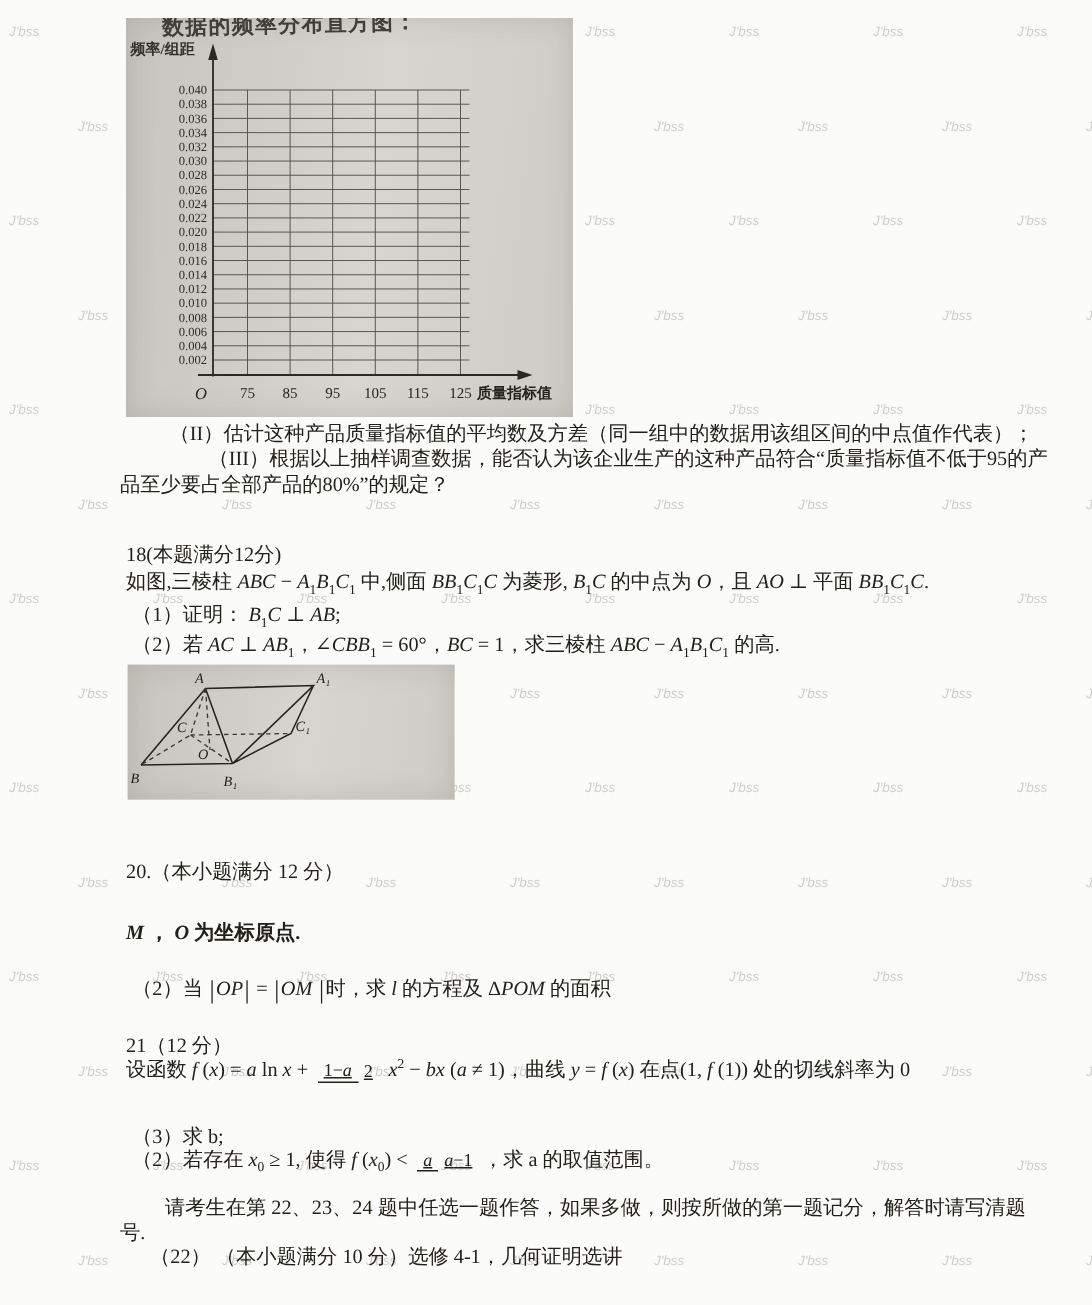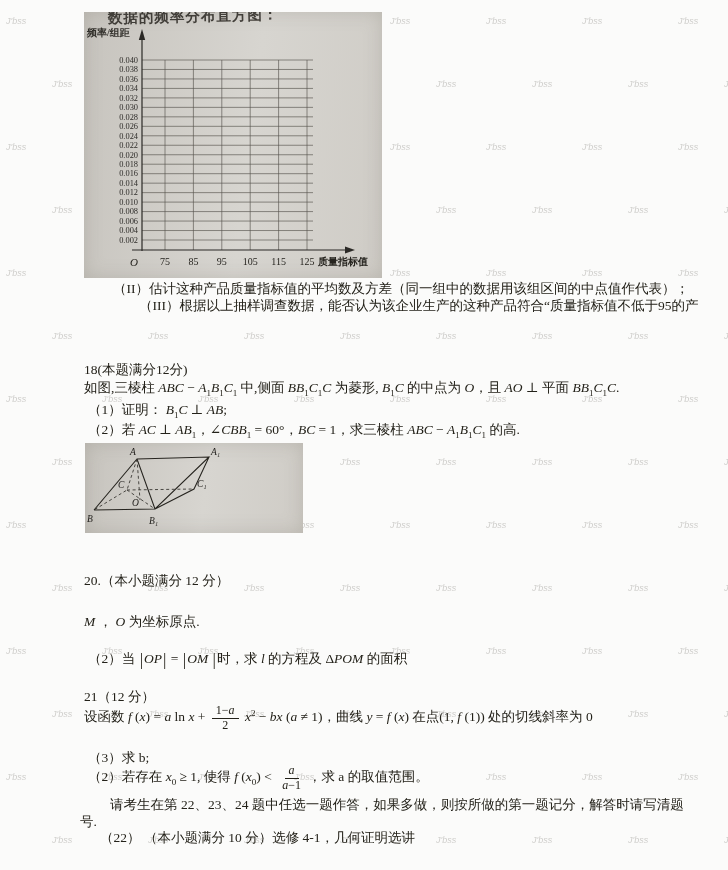--- a/index.html
+++ b/index.html
@@ -9,22 +9,22 @@
   .wm{position:absolute;font:italic 9px "Liberation Sans","DejaVu Sans",sans-serif;
       color:#aba9a5;opacity:.55;white-space:nowrap;}
   .photo{position:absolute;z-index:1;overflow:hidden;
          background:linear-gradient(97deg,#c7c4be 0%,#d7d5d0 55%,#cfccc6 100%);
          box-shadow:inset 0 0 18px rgba(120,115,105,.25);}
   .hist-caption{position:absolute;top:-5px;left:24px;font-size:14.5px;font-weight:700;
         letter-spacing:1px;color:#413e39;transform:rotate(-1.2deg);white-space:nowrap;}
   .line{position:absolute;z-index:2;white-space:nowrap;font-size:13.5px;line-height:1.3;color:#232119;}
   .line i{font-family:"Liberation Serif","DejaVu Serif",serif;}
   .line sub,.line sup{font-size:9px;}
-  .frac{display:inline-flex;flex-direction:column;align-items:center;vertical-align:middle;
-        margin:0 3px;font-size:12px;line-height:1.15;}
+  .frac{display:inline-flex;align-items:center;vertical-align:middle;
+        margin:0 3px;font-size:12px;line-height:1.15;text-decoration:underline;}
   .frac .fn{border-bottom:1px solid #232119;padding:0 4px;}
   .frac .fd{padding:0 4px;}
   .bar{display:inline-block;font-size:17px;line-height:0;vertical-align:-2px;margin:0 1px;}
   svg text{font-family:"Liberation Serif","DejaVu Serif",serif;}
   .prism-label{font-size:9.5px;font-style:italic;fill:#1d1b18;}
 </style>
 </head>
 <body>
 
 <div class="page">
@@ -204,20 +204,21 @@
         <line x1="48" y1="238" x2="264" y2="238" stroke="#2b2926" stroke-width="1.2"></line>
         <polygon points="271,238 261,234.6 261,241.4" fill="#2b2926"></polygon>
         <text x="3" y="24" font-size="10" font-weight="700" fill="#33312c">频率/组距</text>
         <text x="234" y="253" font-size="10" font-weight="700" fill="#26241f">质量指标值</text>
         <text x="46" y="254" font-size="11" font-style="italic" fill="#26241f">O</text>
       </svg>
   </div>
 
   <div class="line" style="left:113px;top:280px;">（II）估计这种产品质量指标值的平均数及方差（同一组中的数据用该组区间的中点值作代表）；</div>
   <div class="line" style="left:113px;top:297px;margin-left:26px;">（III）根据以上抽样调查数据，能否认为该企业生产的这种产品符合“质量指标值不低于95的产</div>
+  <div class="line" style="left:80px;top:314px;">品至少要占全部产品的80%”的规定？</div>
 
   <div class="line" style="left:84px;top:361px;">18(本题满分12分)</div>
   <div class="line" style="left:84px;top:379px;">如图,三棱柱 <i>ABC</i> − <i>A</i><sub>1</sub><i>B</i><sub>1</sub><i>C</i><sub>1</sub> 中,侧面 <i>BB</i><sub>1</sub><i>C</i><sub>1</sub><i>C</i> 为菱形, <i>B</i><sub>1</sub><i>C</i> 的中点为 <i>O</i>，且 <i>AO</i> ⊥ 平面 <i>BB</i><sub>1</sub><i>C</i><sub>1</sub><i>C</i>.</div>
   <div class="line" style="left:88px;top:401px;">（1）证明： <i>B</i><sub>1</sub><i>C</i> ⊥ <i>AB</i>;</div>
   <div class="line" style="left:88px;top:421px;">（2）若 <i>AC</i> ⊥ <i>AB</i><sub>1</sub>，∠<i>CBB</i><sub>1</sub> = 60°，<i>BC</i> = 1，求三棱柱 <i>ABC</i> − <i>A</i><sub>1</sub><i>B</i><sub>1</sub><i>C</i><sub>1</sub> 的高.</div>
 
   <div class="photo" style="left:85px;top:443px;width:218px;height:90px;">
     <svg width="218" height="90" viewBox="0 0 218 90">
       <g stroke="#26241f" stroke-width="1.05" fill="none">
         <path d="M9,67 L52,16 L124,14 L70,66 L9,67 M52,16 L70,66 M124,14 L109,46 L70,66"></path>
@@ -229,21 +230,21 @@
       <text class="prism-label" x="126" y="12">A₁</text>
       <text class="prism-label" x="33" y="45">C</text>
       <text class="prism-label" x="112" y="44">C₁</text>
       <text class="prism-label" x="2" y="79">B</text>
       <text class="prism-label" x="64" y="81">B₁</text>
       <text class="prism-label" x="47" y="63">O</text>
     </svg>
   </div>
 
   <div class="line" style="left:84px;top:572px;">20.（本小题满分 12 分）</div>
-  <div class="line" style="left:84px;top:613px;"><i>M</i> ， <i>O</i> 为坐标原点.</div>
+  <div class="line" style="left:84px;top:613px;font-weight:bold;"><i>M</i> ， <i>O</i> 为坐标原点.</div>
   <div class="line" style="left:88px;top:650px;">（2）当 <span class="bar">|</span><i>OP</i><span class="bar">|</span> = <span class="bar">|</span><i>OM</i> <span class="bar">|</span>时，求 <i>l</i> 的方程及 Δ<i>POM</i> 的面积</div>
 
   <div class="line" style="left:84px;top:688px;">21（12 分）</div>
   <div class="line" style="left:84px;top:704px;">设函数 <i>f</i> (<i>x</i>) = <i>a</i> ln <i>x</i> + <span class="frac">
         <span class="fn">1−<i>a</i></span>
         <span class="fd">2</span>
       </span> <i>x</i><sup>2</sup> − <i>bx</i> (<i>a</i> ≠ 1)，曲线 <i>y</i> = <i>f</i> (<i>x</i>) 在点(1,  <i>f</i> (1)) 处的切线斜率为 0</div>
   <div class="line" style="left:88px;top:749px;">（3）求 b;</div>
   <div class="line" style="left:88px;top:764px;">（2）若存在 <i>x</i><sub>0</sub> ≥ 1, 使得 <i>f</i> (<i>x</i><sub>0</sub>) &lt; <span class="frac">
         <span class="fn"><i>a</i></span>

